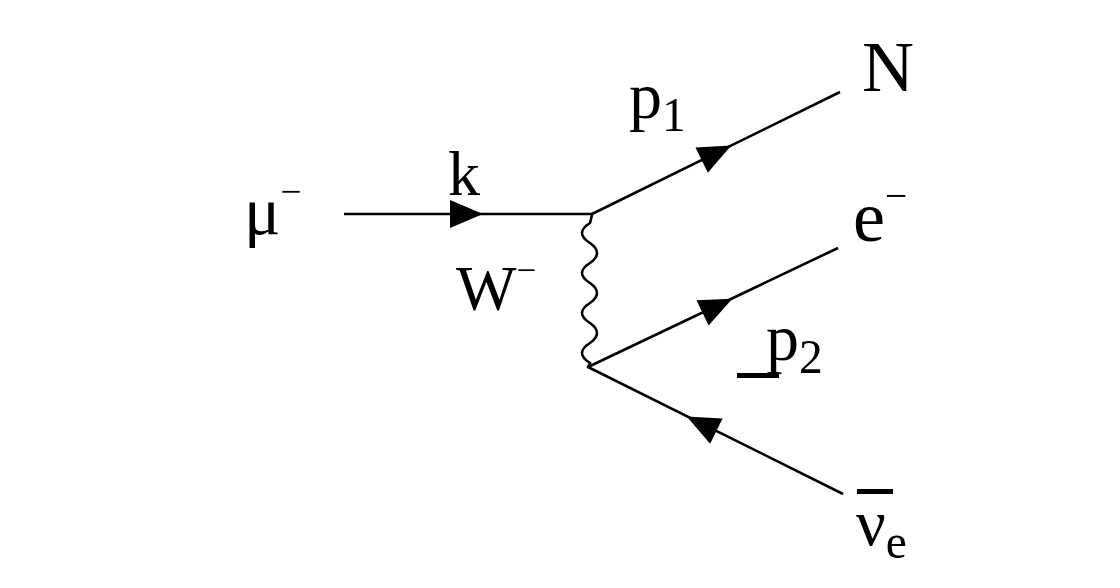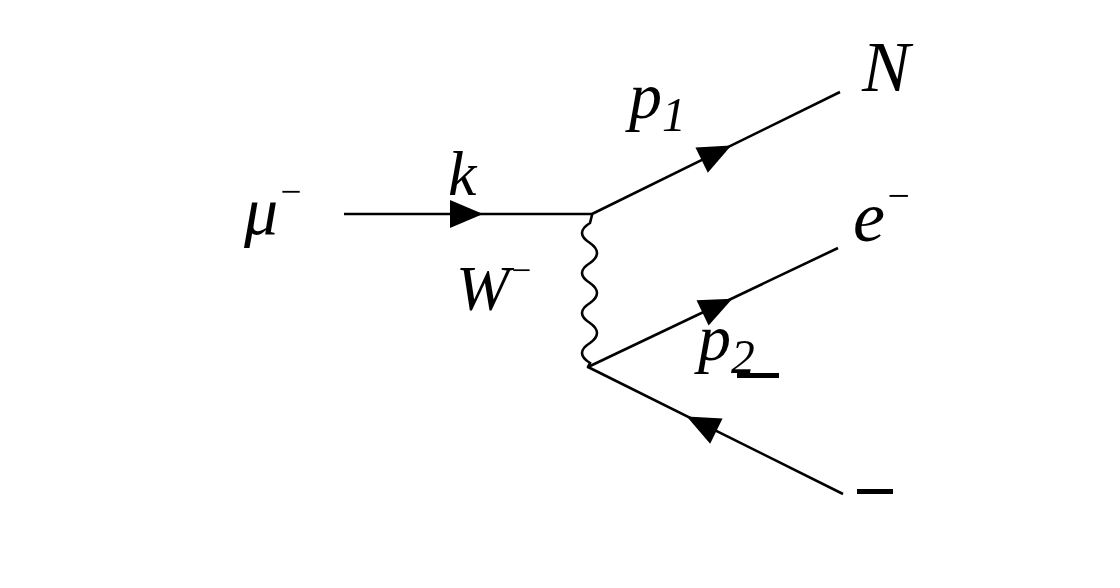--- a/index.html
+++ b/index.html
@@ -8,21 +8,20 @@
   .stage {
     position: relative;
     width: 1120px; height: 588px;
     background: var(--paper);
     font-family: "Liberation Serif", "DejaVu Serif", serif;
     color: var(--ink);
   }
   .stage svg { position: absolute; left: 0; top: 0; }
   .lbl {
     position: absolute;
-    font-style: italic;
     font-size: 66px;
     line-height: 1;
     white-space: nowrap;
     color: var(--ink);
   }
   .lbl .sup { font-size: 0.55em; vertical-align: 0.8em; line-height: 0; }
   .lbl .sub { font-size: 0.72em; vertical-align: -0.28em; line-height: 0; }
   .bar {
     position: absolute;
     background: var(--ink);
@@ -67,19 +66,20 @@
   <div class="lbl" style="left:448px; top:142px; font-size:64px;"><span>k</span></div>
 
   <div class="lbl" style="left:456px; top:257px; font-size:64px;"><span>W</span><span class="sup">−</span></div>
 
   <div class="lbl" style="left:862px; top:31px; font-size:72px;"><span>N</span></div>
 
   <div class="lbl" style="left:629px; top:63px; font-size:66px;"><span>p</span><span class="sub">1</span></div>
 
   <div class="lbl" style="left:853px; top:181px; font-size:72px;"><span>e</span><span class="sup">−</span></div>
 
-  <div class="lbl" style="left:698px; top:305px; font-size:66px;"><span>p</span><span class="sub">2</span></div>
+  <div class="lbl" style="left:766px; top:305px; font-size:66px;"><span>p</span><span class="sub">2</span></div>
   <div class="bar" style="left:737px; top:373px; width:42px;"></div>
 
 
+  <div class="lbl" style="left:856px; top:490px; font-size:66px;"><span>ν</span><span class="sub">e</span></div>
   <div class="bar" style="left:857px; top:489px; width:36px;"></div>
 
 </div>
 
 </body></html>

